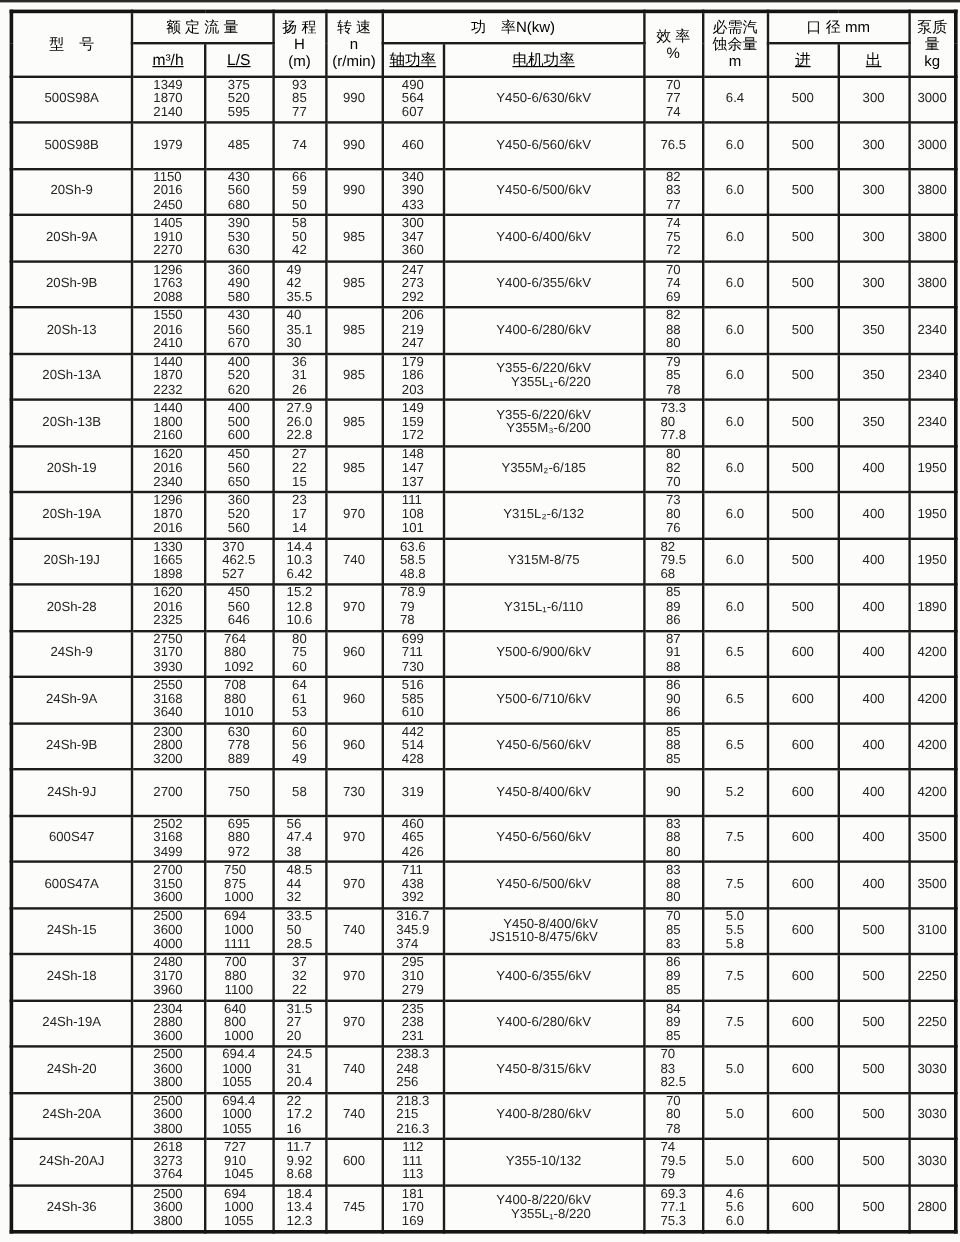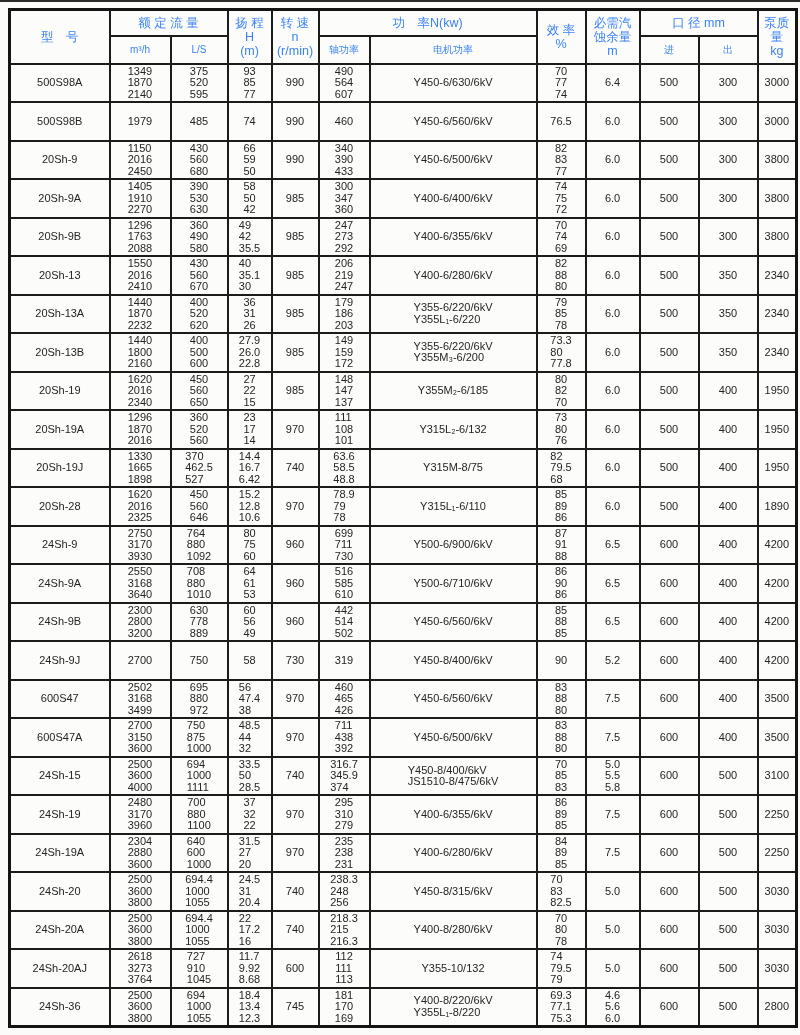--- a/index.html
+++ b/index.html
@@ -28,39 +28,39 @@
     padding:0 2px;
     text-align:center;
     vertical-align:middle;
     font-weight:normal;
     overflow:hidden;
   }
   table.spec{border:3px solid #141414;}
   thead th{
     font-size:12.5px;
     line-height:14px;
-    color:#3b82f6;
+    color:#000000;
     white-space:pre-line;
   }
-  thead .sub{font-size:10px;}
+  thead .sub{font-size:13px;text-decoration:underline;}
   thead tr.h1{height:26px;}
   thead tr.h2{height:28px;}
   tbody tr{height:38px;}
   tbody td{
     font-size:11px;
     line-height:11.5px;
   }
   .stack{
     display:inline-block;
     text-align:left;
     white-space:pre-line;
   }
   td.c-model{text-align:left;padding-left:9px;margin-top:46px;}
   td.c-model .stack{white-space:nowrap;}
-  td.c-motor .stack{text-align:left;}
+  td.c-motor .stack{text-align:right;}
 </style>
 </head>
 <body>
 
 <div class="scan-edge"></div>
 
 <div class="sheet">
   <table class="spec">
     <colgroup>
       <col style="width:100px">
@@ -340,21 +340,21 @@
         </tr>
         <tr>
           <td class="c-model"><span class="stack">20Sh-19J</span></td>
           <td><span class="stack">1330
 1665
 1898</span></td>
           <td><span class="stack">370
 462.5
 527</span></td>
           <td><span class="stack">14.4
-16.7
+10.3
 6.42</span></td>
           <td><span class="stack">740</span></td>
           <td><span class="stack">63.6
 58.5
 48.8</span></td>
           <td class="c-motor"><span class="stack">Y315M-8/75</span></td>
           <td><span class="stack">82
 79.5
 68</span></td>
           <td><span class="stack">6.0</span></td>
@@ -441,21 +441,21 @@
 3200</span></td>
           <td><span class="stack">630
 778
 889</span></td>
           <td><span class="stack">60
 56
 49</span></td>
           <td><span class="stack">960</span></td>
           <td><span class="stack">442
 514
-502</span></td>
+428</span></td>
           <td class="c-motor"><span class="stack">Y450-6/560/6kV</span></td>
           <td><span class="stack">85
 88
 85</span></td>
           <td><span class="stack">6.5</span></td>
           <td><span class="stack">600</span></td>
           <td><span class="stack">400</span></td>
           <td><span class="stack">4200</span></td>
         </tr>
         <tr>
@@ -541,21 +541,21 @@
 85
 83</span></td>
           <td><span class="stack">5.0
 5.5
 5.8</span></td>
           <td><span class="stack">600</span></td>
           <td><span class="stack">500</span></td>
           <td><span class="stack">3100</span></td>
         </tr>
         <tr>
-          <td class="c-model"><span class="stack">24Sh-19</span></td>
+          <td class="c-model"><span class="stack">24Sh-18</span></td>
           <td><span class="stack">2480
 3170
 3960</span></td>
           <td><span class="stack">700
 880
 1100</span></td>
           <td><span class="stack">37
 32
 22</span></td>
           <td><span class="stack">970</span></td>
@@ -570,21 +570,21 @@
           <td><span class="stack">600</span></td>
           <td><span class="stack">500</span></td>
           <td><span class="stack">2250</span></td>
         </tr>
         <tr>
           <td class="c-model"><span class="stack">24Sh-19A</span></td>
           <td><span class="stack">2304
 2880
 3600</span></td>
           <td><span class="stack">640
-600
+800
 1000</span></td>
           <td><span class="stack">31.5
 27
 20</span></td>
           <td><span class="stack">970</span></td>
           <td><span class="stack">235
 238
 231</span></td>
           <td class="c-motor"><span class="stack">Y400-6/280/6kV</span></td>
           <td><span class="stack">84

